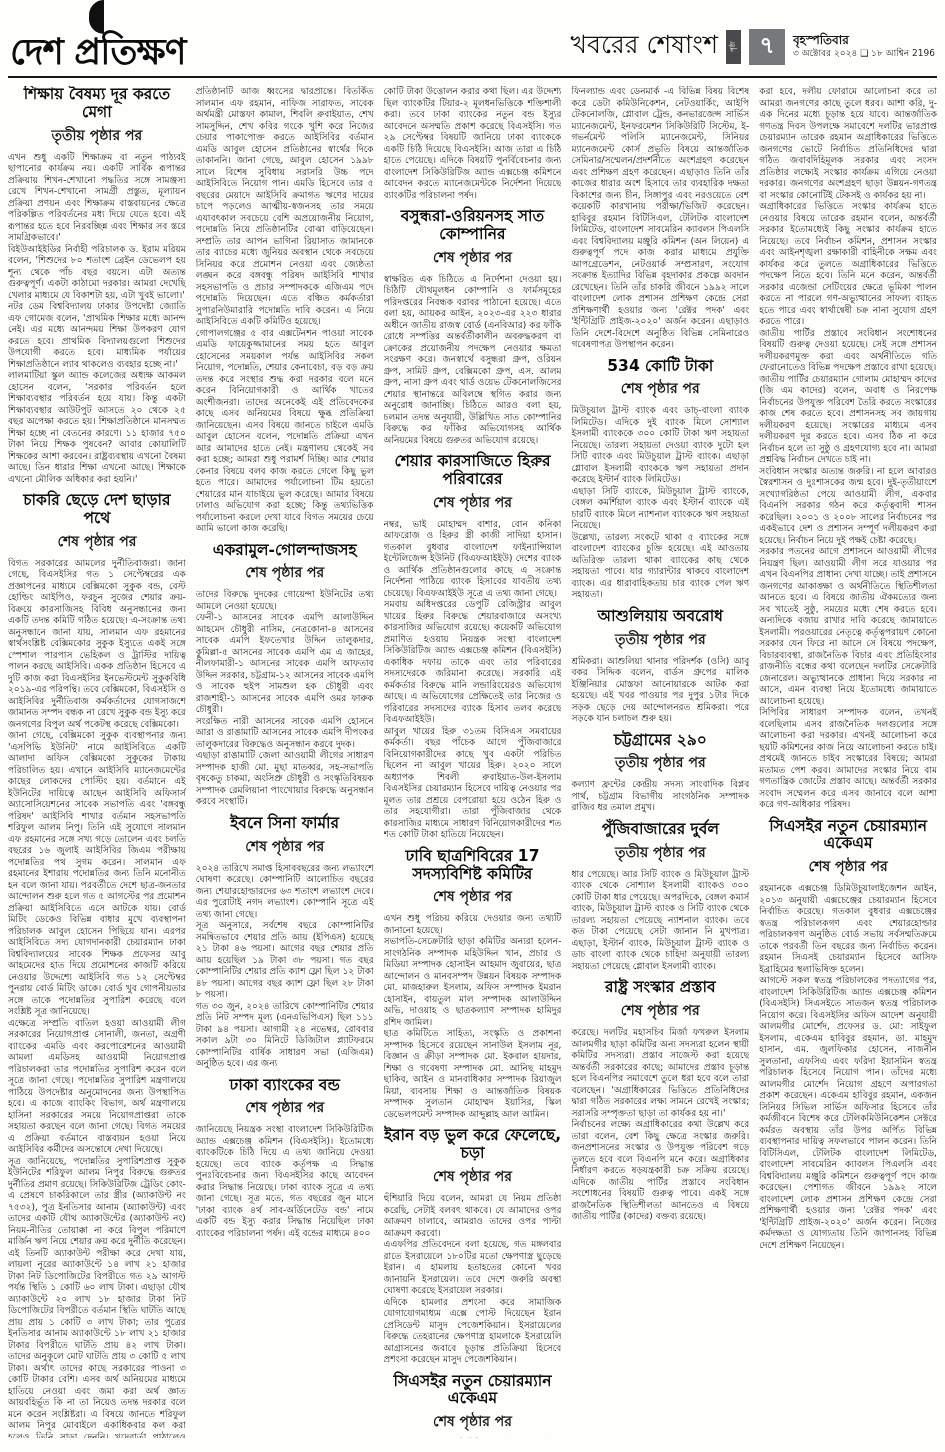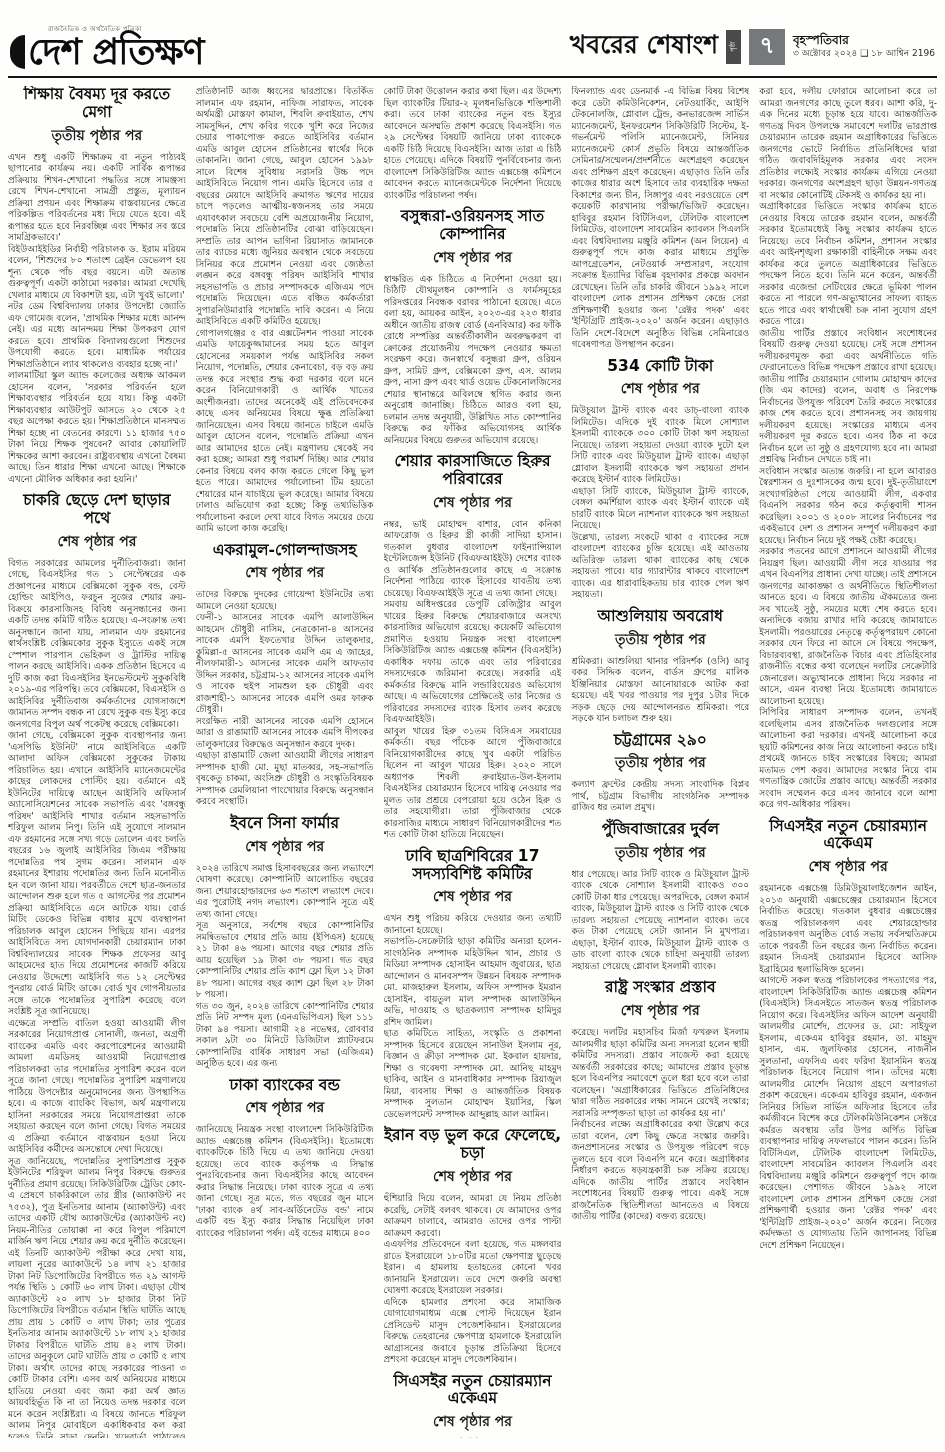--- a/index.html
+++ b/index.html
@@ -14,25 +14,25 @@
     box-sizing:border-box;padding:6px 8px 0 8px;overflow:hidden;
   }
   
   .header{
     display:flex;justify-content:space-between;align-items:flex-end;
     border-bottom:2px solid #161616;
     padding:4px 2px 6px 2px;height:72px;box-sizing:border-box;
   }
   .masthead{display:flex;flex-direction:column;line-height:1;}
   .tagline{font-size:6.5px;color:#4c4c4c;margin:0 0 2px 38px;letter-spacing:.5px;}
-  .mast-row{display:flex;align-items:center;}
+  .mast-row{display:flex;align-items:center;flex-direction:column;}
   .mast-mark{width:15px;height:34px;background:#101010;border-radius:17px 0 0 17px;margin-right:3px;}
   .mast-title{font-size:36px;font-weight:900;letter-spacing:-1px;color:#0c0c0c;}
   .header-right{display:flex;align-items:center;gap:8px;padding-bottom:2px;}
-  .section-title{font-size:25px;font-weight:700;color:#101010;white-space:nowrap;}
+  .section-title{font-size:25px;font-weight:400;color:#101010;white-space:nowrap;}
   .page-word-box{
     width:15px;height:34px;background:#4a4a4c;display:flex;align-items:center;justify-content:center;overflow:hidden;
   }
   .page-word-box span{
     color:#fff;font-size:6.5px;transform:rotate(-90deg);white-space:nowrap;display:block;
   }
   .page-number-box{
     width:36px;height:36px;background:#77787b;color:#fff;
     display:flex;align-items:center;justify-content:center;
     font-size:23px;font-weight:800;

